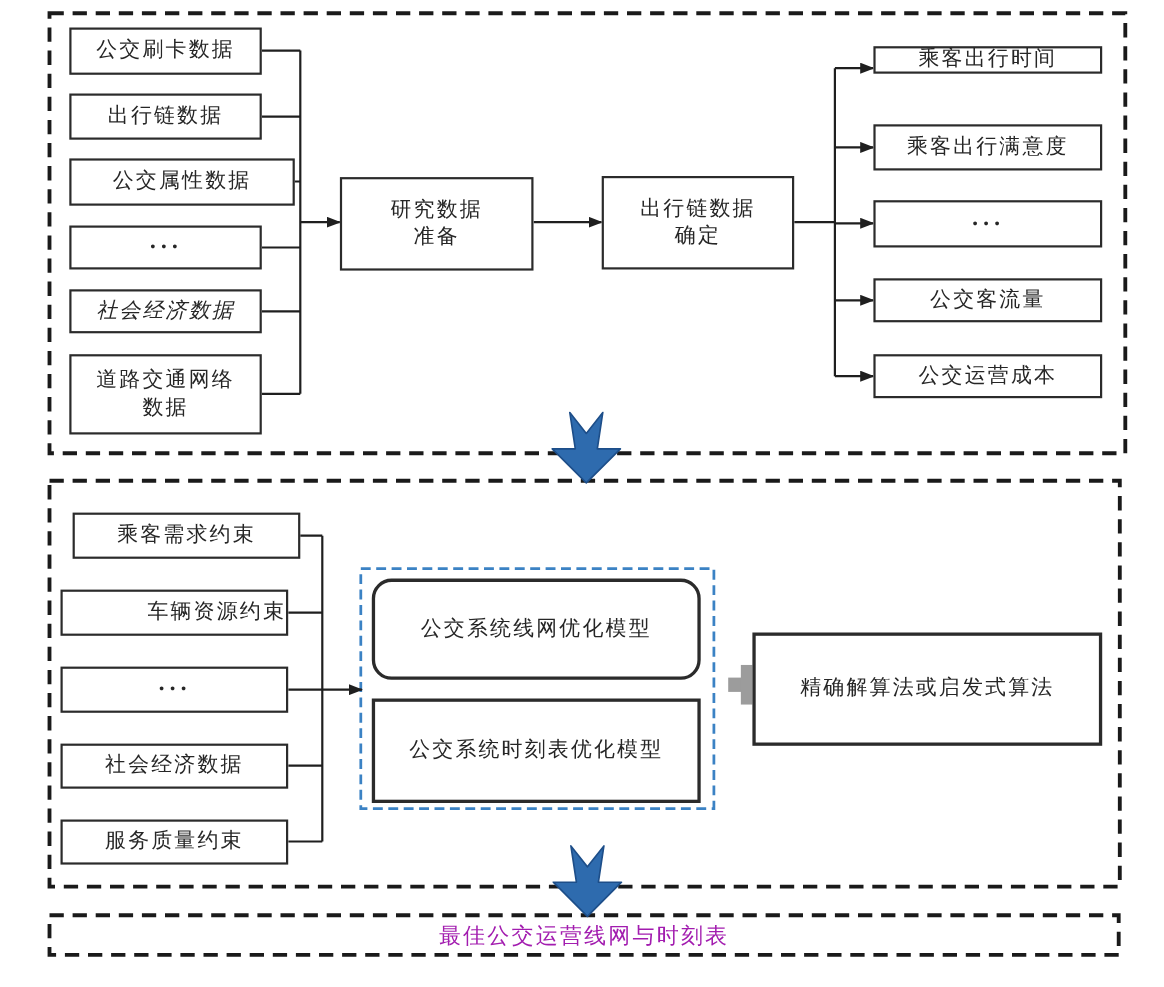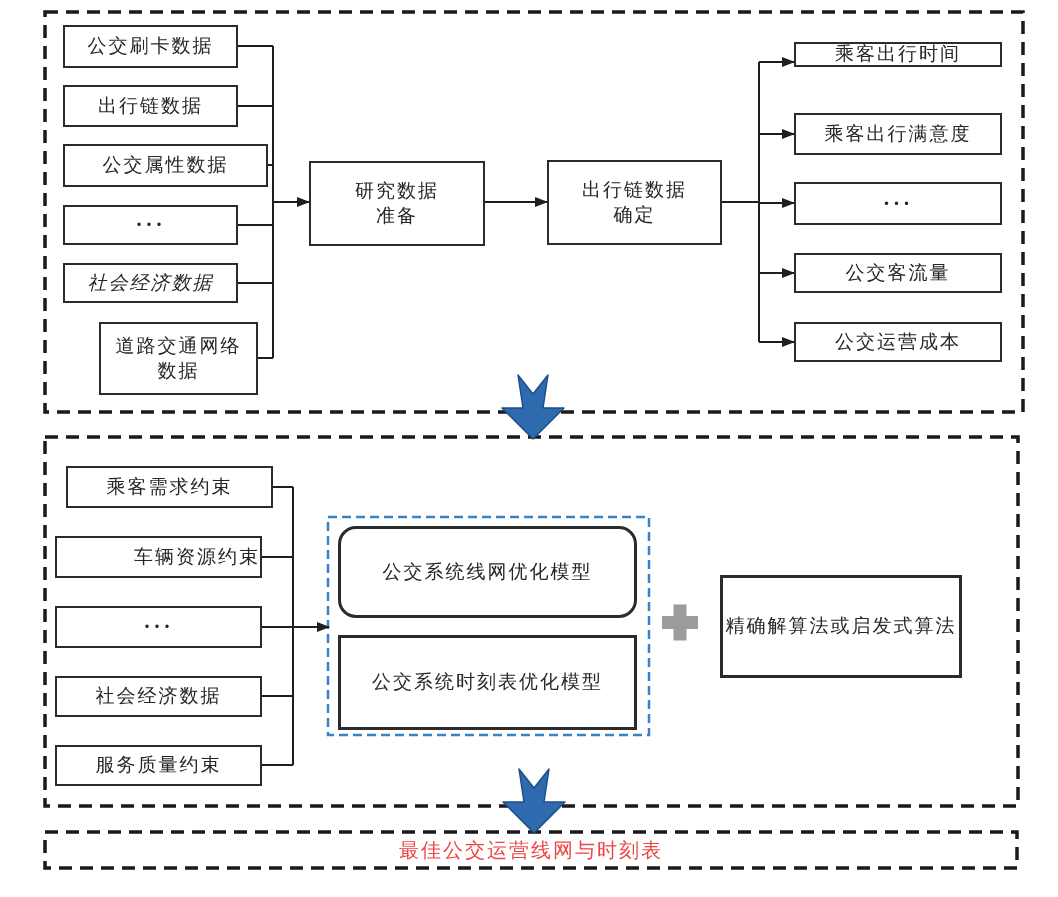--- a/index.html
+++ b/index.html
@@ -21,21 +21,21 @@
     font-size:19px;line-height:1.3;
     letter-spacing:2px;
     white-space:pre-line;
     box-sizing:border-box;
   }
   .box.thick{border-width:3px;}
   .dots{font-weight:bold;letter-spacing:3px;font-size:21px;}
   .result-label{
     position:absolute;left:45px;top:832px;width:972px;height:36px;
     display:flex;align-items:center;justify-content:center;
-    font-size:20px;letter-spacing:2px;color:#ef4444;
+    font-size:20px;letter-spacing:2px;color:#a21caf;
   }
 </style>
 </head>
 <body>
 
 <div id="canvas">
 
   <svg id="wires" viewBox="0 0 1058 897" xmlns="http://www.w3.org/2000/svg">
     <defs>
       <marker id="ah" markerUnits="userSpaceOnUse" markerWidth="13" markerHeight="10" viewBox="0 0 13 10" refX="12" refY="5" orient="auto">
@@ -93,21 +93,21 @@
   <div class="box" style="left:63px;top:25px;width:175px;height:43px;text-align:right;">
     <span>公交刷卡数据</span></div>
   <div class="box" style="left:63px;top:85px;width:175px;height:42px;">
     <span>出行链数据</span></div>
   <div class="box" style="left:63px;top:144px;width:205px;height:43px;">
     <span>公交属性数据</span></div>
   <div class="box" style="left:63px;top:205px;width:175px;height:40px;">
     <span class="dots">···</span></div>
   <div class="box" style="left:63px;top:263px;width:175px;height:40px;font-style:italic;">
     <span>社会经济数据</span></div>
-  <div class="box" style="left:63px;top:322px;width:159px;height:73px;margin-left:36px;">
+  <div class="box" style="left:63px;top:322px;width:175px;height:73px;">
     <span>道路交通网络
 数据</span></div>
 
   <div class="box" style="left:309px;top:161px;width:176px;height:85px;">
     <span>研究数据
 准备</span></div>
   <div class="box" style="left:547px;top:160px;width:175px;height:85px;">
     <span>出行链数据
 确定</span></div>
 
@@ -131,18 +131,18 @@
   <div class="box" style="left:55px;top:676px;width:207px;height:41px;">
     <span>社会经济数据</span></div>
   <div class="box" style="left:55px;top:745px;width:207px;height:41px;">
     <span>服务质量约束</span></div>
 
   <div class="box thick" style="left:338px;top:526px;width:299px;height:92px;border-radius:18px;">
     <span>公交系统线网优化模型</span></div>
   <div class="box thick" style="left:338px;top:635px;width:299px;height:95px;">
     <span>公交系统时刻表优化模型</span></div>
 
-  <div class="box thick" style="left:720px;top:575px;width:242px;height:103px;">
+  <div class="box thick" style="left:684px;top:575px;width:318px;height:103px;">
     <span>精确解算法或启发式算法</span></div>
 
   <div class="result-label">最佳公交运营线网与时刻表</div>
 
 </div>
 
 </body></html>

